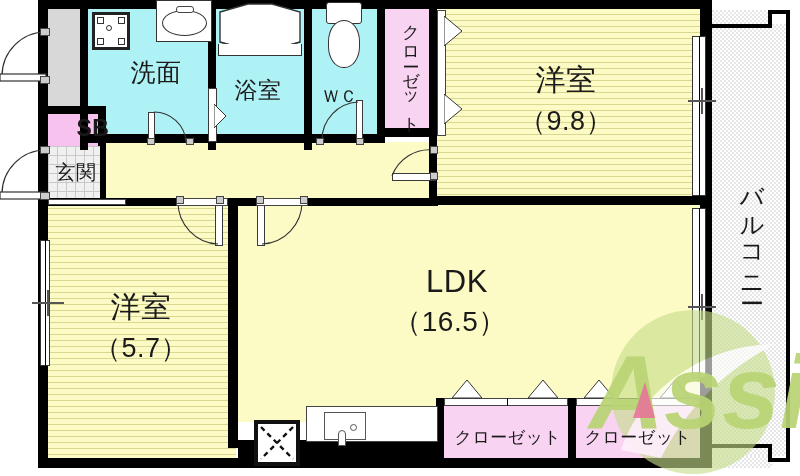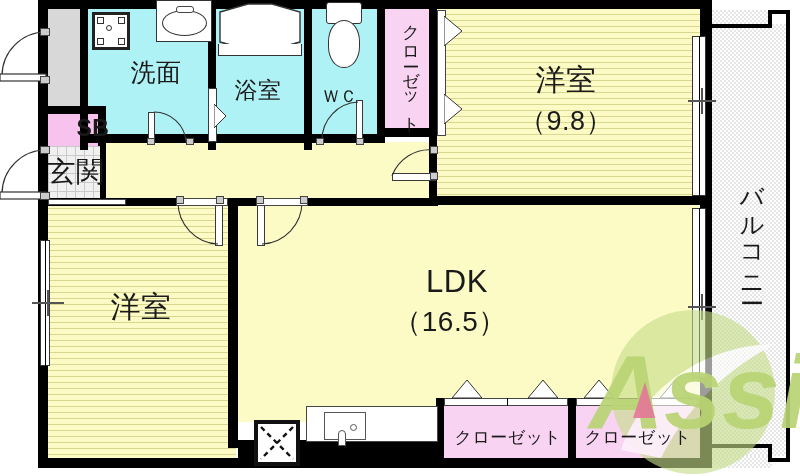--- a/index.html
+++ b/index.html
@@ -306,25 +306,26 @@
   <div class="lbl lbl-c" style="left:258px;top:90px;font-size:23px;">浴室</div>
 
   <div class="lbl lbl-c" style="left:340px;top:96px;font-size:17px;">ＷＣ</div>
 
   <div class="lbl lbl-c vert" style="left:411px;top:70px;font-size:17px;">クローゼット</div>
 
   <div class="lbl lbl-c" style="left:566px;top:80px;font-size:30px;">洋室</div>
   <div class="lbl lbl-c" style="left:566px;top:121px;font-size:27px;">（9.8）</div>
 
   <div class="lbl lbl-c" style="left:141px;top:307px;font-size:30px;">洋室</div>
+  <div class="lbl lbl-c" style="left:141px;top:348px;font-size:27px;">（5.7）</div>
 
   <div class="lbl lbl-c" style="left:457px;top:282px;font-size:31px;">LDK</div>
   <div class="lbl lbl-c" style="left:450px;top:322px;font-size:28px;">（16.5）</div>
 
   <div class="lbl lbl-c vert" style="left:752px;top:232px;font-size:24px;">バルコニー</div>
 
-  <div class="lbl lbl-c" style="left:76px;top:172px;font-size:28px;">玄関</div>
+  <div class="lbl lbl-c" style="left:76px;top:172px;font-size:20px;">玄関</div>
   <div class="lbl lbl-c" style="left:77px;top:128px;font-size:23px;font-weight:bold;margin-left:16px;">SB</div>
 
   <div class="lbl lbl-c" style="left:508px;top:437px;font-size:17px;">クローゼット</div>
   <div class="lbl lbl-c" style="left:638px;top:437px;font-size:17px;">クローゼット</div>
 
 </div>
 
 </body></html>

